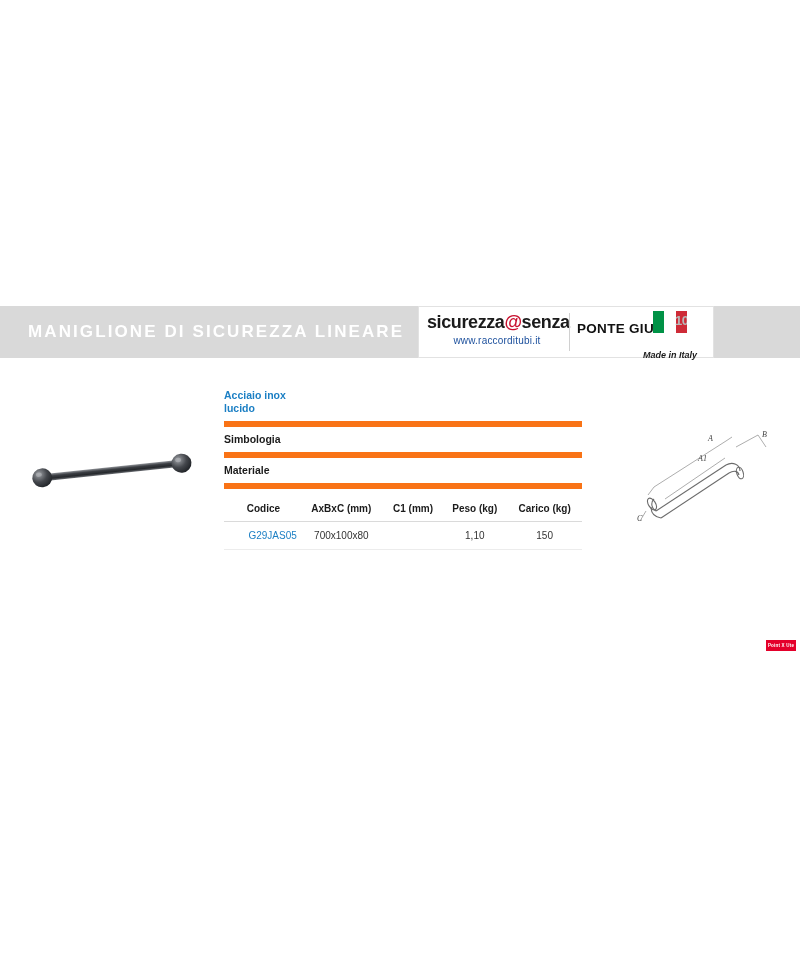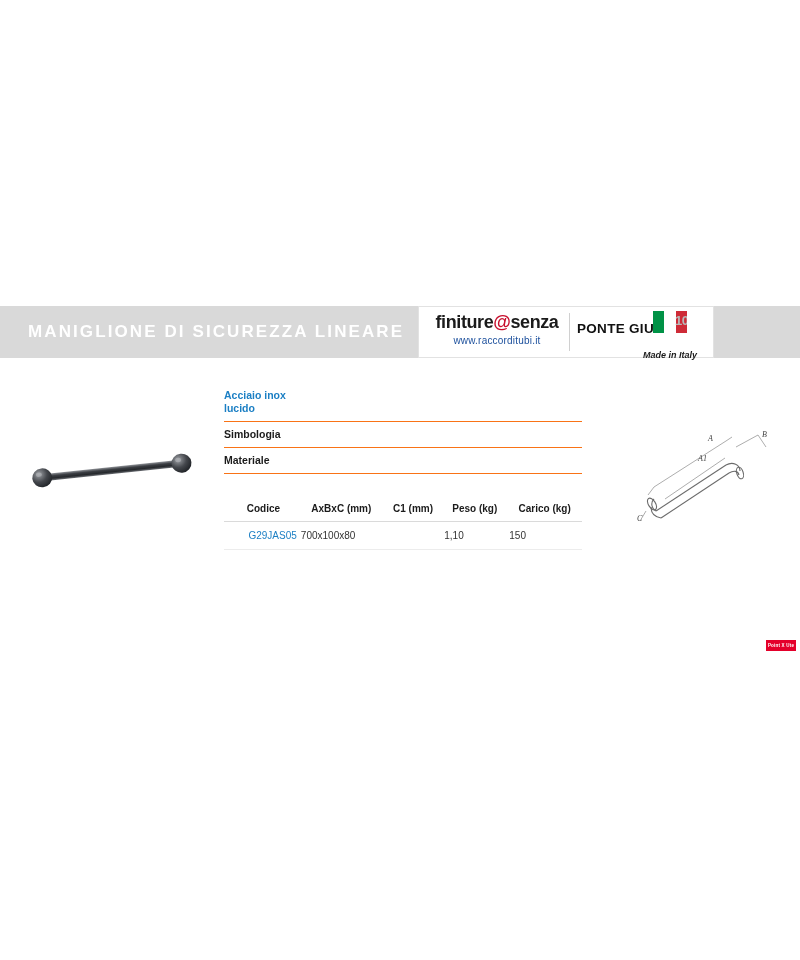--- a/index.html
+++ b/index.html
@@ -145,21 +145,21 @@
 
   
   .info {
     position: absolute;
     left: 224px;
     top: 385px;
     width: 358px;
   }
   .info-row {
     display: flex;
-    border-bottom: 1px solid #f97316;
+    border-bottom: 6px solid #f97316;
     padding: 4px 0 6px 0;
   }
   .info-row .lbl {
     width: 80px;
     flex: 0 0 80px;
     font-size: 10.5px;
     font-weight: bold;
     color: #1b7fc4;
     line-height: 13px;
   }
@@ -194,21 +194,21 @@
     white-space: nowrap;
   }
   .spec th.first, .spec td.first {
     text-align: center;
     padding-left: 6px;
   }
   .spec td {
     font-size: 10px;
     color: #333;
     padding: 8px 2px 8px 2px;
-    text-align: left;
+    text-align: center;
     border-bottom: 1px solid #ececec;
   }
   .spec td.code {
     color: #1b7fc4;
     text-align: right;
     padding-left: 6px;
   }
 
   
   .tech-drawing {
@@ -244,21 +244,21 @@
 </style>
 </head>
 <body>
 
 <div class="header-band"></div>
 
 <div class="header-title">MANIGLIONE DI SICUREZZA LINEARE</div>
 
 <div class="logo-box">
   <div class="logo-raccordi">
-    <div class="rt"><span>finiture</span><span class="at">@</span><span>senza</span></div>
+    <div class="rt"><span>sicurezza</span><span class="at">@</span><span>senza</span></div>
     <div class="url">www.raccorditubi.it</div>
   </div>
   <div class="logo-divider"></div>
   <div class="logo-ponte"><span>PONTE GIULIO</span><sup>®</sup></div>
   <div class="made-italy">
     <span class="flag">
       <i class="g"></i><i class="w"></i><i class="r"></i>
       <span class="pct100">100%</span>
     </span>
     <div class="made-text">Made in Italy</div>

